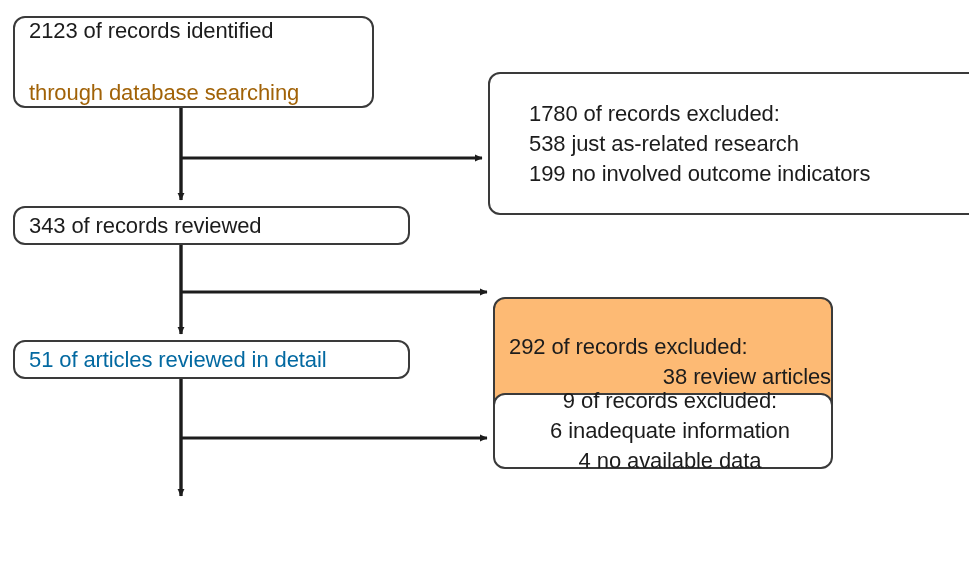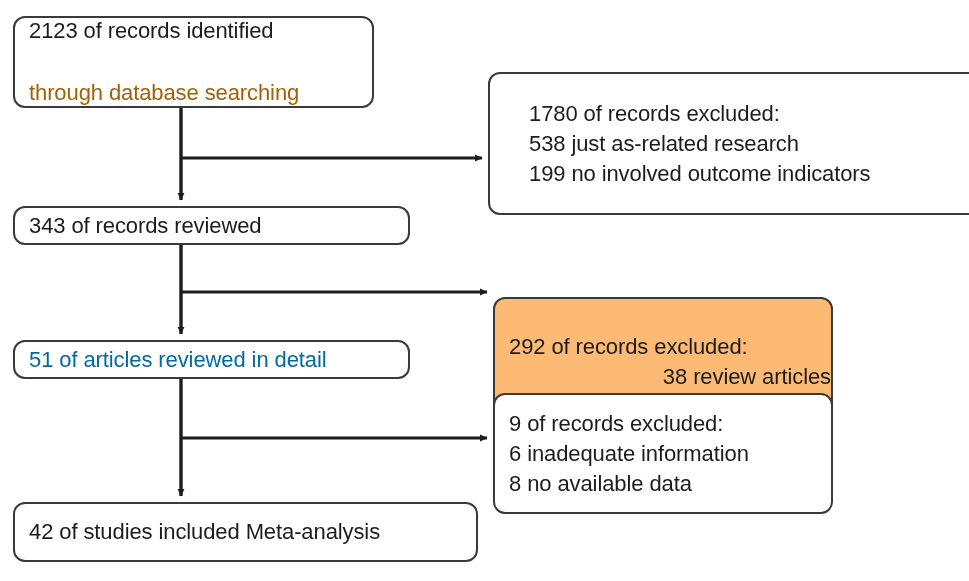--- a/index.html
+++ b/index.html
@@ -88,23 +88,20 @@
 
   <div class="node-box" style="left: 493px; top: 249px; width: 340px; height: 129px; border-color: rgb(58, 58, 58); background: #fdba74; margin-top: 48px;">
     <div class="node-line" style="color: rgb(28, 28, 28);">292 of records excluded:</div>
     <div class="node-line" style="color: rgb(28, 28, 28); text-align: right;">38 review articles</div>
   </div>
 
   <div class="node-box single" style="left: 13px; top: 340px; width: 397px; height: 39px; border-color: rgb(58, 58, 58); background: rgb(255, 255, 255);">
     <div class="node-line" style="color: #0369a1;">51 of articles reviewed in detail</div>
   </div>
 
-  <div class="node-box" style="left: 493px; top: 393px; width: 340px; height: 121px; border-color: rgb(58, 58, 58); background: rgb(255, 255, 255);">
+  <div class="node-box" style="left: 493px; top: 393px; width: 340px; height: 76px; border-color: rgb(58, 58, 58); background: rgb(255, 255, 255); text-align: center;">
     <div class="node-line" style="color: rgb(28, 28, 28);">9 of records excluded:</div>
     <div class="node-line" style="color: rgb(28, 28, 28);">6 inadequate information</div>
-    <div class="node-line" style="color: rgb(28, 28, 28);">8 no available data</div>
+    <div class="node-line" style="color: rgb(28, 28, 28);">4 no available data</div>
   </div>
 
-  <div class="node-box single" style="left: 13px; top: 502px; width: 465px; height: 60px; border-color: rgb(58, 58, 58); background: rgb(255, 255, 255);">
-    <div class="node-line" style="color: rgb(28, 28, 28);">42 of studies included Meta-analysis</div>
-  </div>
 
 </div>
 
 </body></html>

